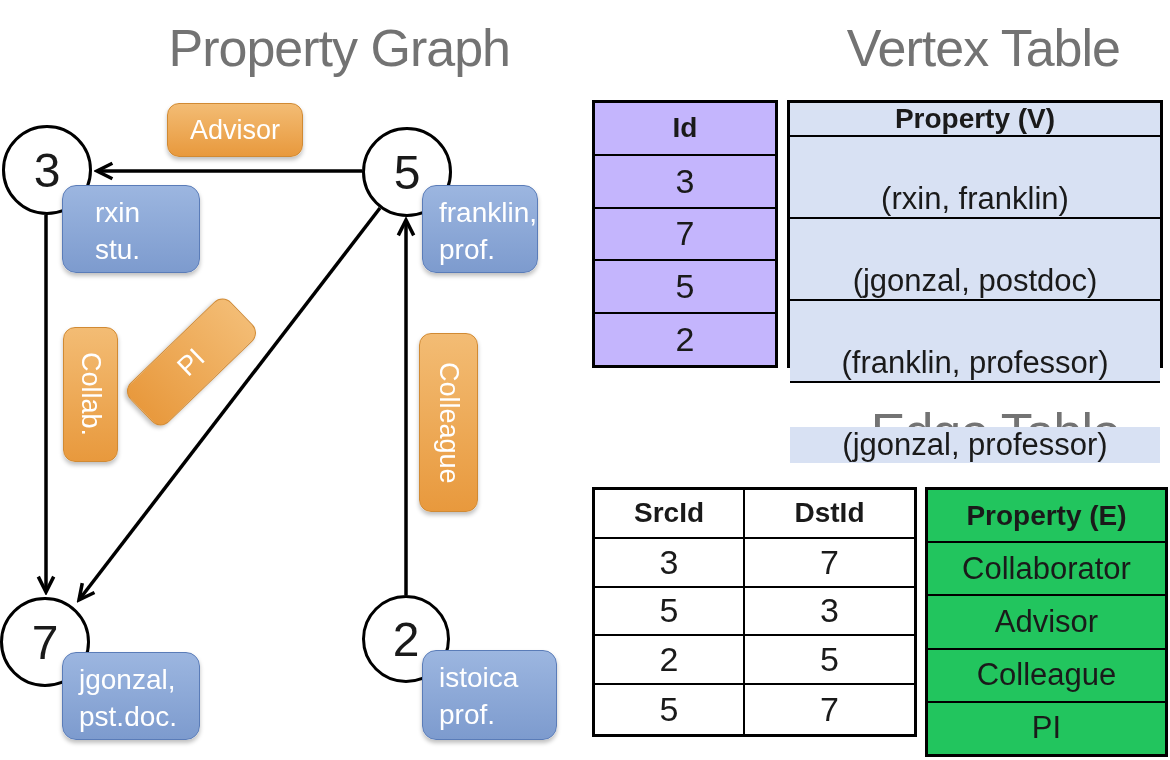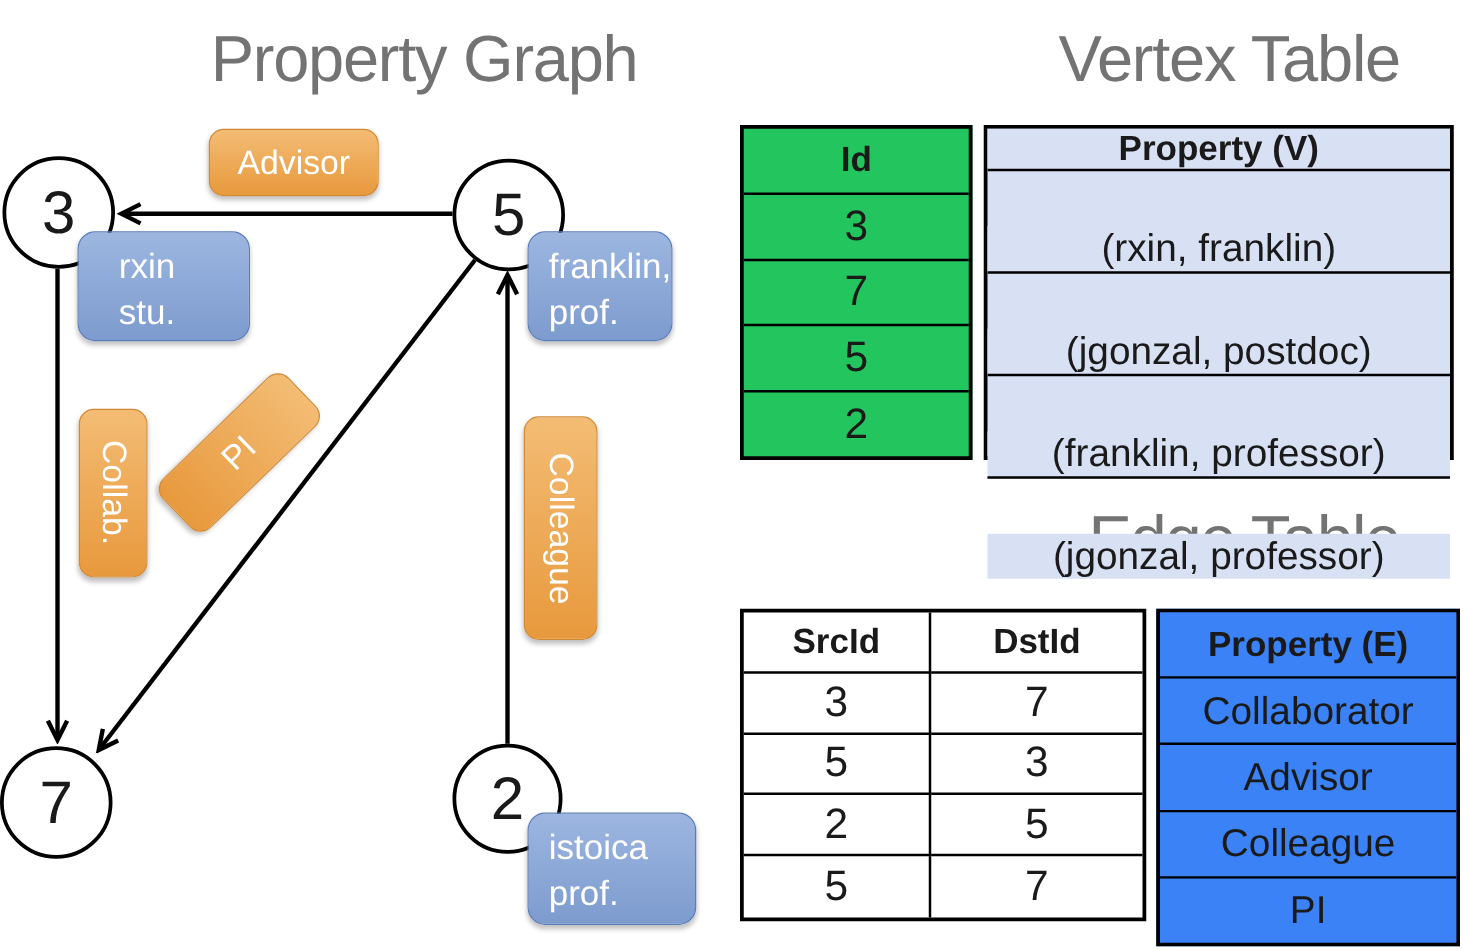--- a/index.html
+++ b/index.html
@@ -30,32 +30,32 @@
     background:linear-gradient(#f3bc74,#e8993d);
     border:1.5px solid #d18a33;color:#fff;font-size:27px;
     display:flex;align-items:center;justify-content:center;
     box-shadow:0 3px 4px rgba(0,0,0,0.25);
   }
   .elabel.vert{writing-mode:vertical-rl;}
   #edge-label-pi{transform:rotate(46deg);}
   #edge-label-pi .rot{transform:rotate(-90deg);}
   
   .tblsec{
-    position:absolute;border:3px solid #000;box-sizing:border-box;background:#22c55e;
+    position:absolute;border:3px solid #000;box-sizing:border-box;background:#c4b5fd;
     display:flex;flex-direction:column;
   }
   .tblsec .cell{
     flex:1;display:flex;align-items:center;justify-content:center;
     border-bottom:2px solid #000;font-size:31px;box-sizing:border-box;white-space:nowrap;
   }
   .tblsec .cell:last-child{border-bottom:none;}
   .tblsec .cell.hdr{font-weight:bold;font-size:28px;}
   .tblsec .cell.num{font-size:34px;}
   .fill-v{background:#d8e1f3;}
-  .fill-e{background:#3b82f6;}
+  .fill-e{background:#22c55e;}
   .gridsec{
     position:absolute;border:3px solid #000;box-sizing:border-box;background:#fff;
     display:grid;grid-template-columns:150px 1fr;grid-template-rows:repeat(5,1fr);
   }
   .gridsec .cell{
     display:flex;align-items:center;justify-content:center;
     border-bottom:2px solid #000;font-size:34px;box-sizing:border-box;white-space:nowrap;
   }
   .gridsec .cell.c1{border-right:2px solid #000;}
   .gridsec .cell.lastrow{border-bottom:none;}
@@ -95,20 +95,24 @@
     <span>2</span>
   </div>
 
   <div class="pbox" style="left:62px;top:185px;width:138px;height:88px;padding-left:32px;">
     <div>rxin</div>
     <div>stu.</div>
   </div>
   <div class="pbox" style="left:422px;top:185px;width:116px;height:88px;">
     <div>franklin,</div>
     <div>prof.</div>
+  </div>
+  <div class="pbox" style="left:62px;top:652px;width:138px;height:88px;">
+    <div>jgonzal,</div>
+    <div>pst.doc.</div>
   </div>
   <div class="pbox" style="left:422px;top:650px;width:135px;height:90px;">
     <div>istoica</div>
     <div>prof.</div>
   </div>
 
   <div class="elabel" style="left:167px;top:103px;width:136px;height:54px;">
     <span>Advisor</span>
   </div>
   <div class="elabel vert" style="left:63px;top:327px;width:55px;height:135px;">

